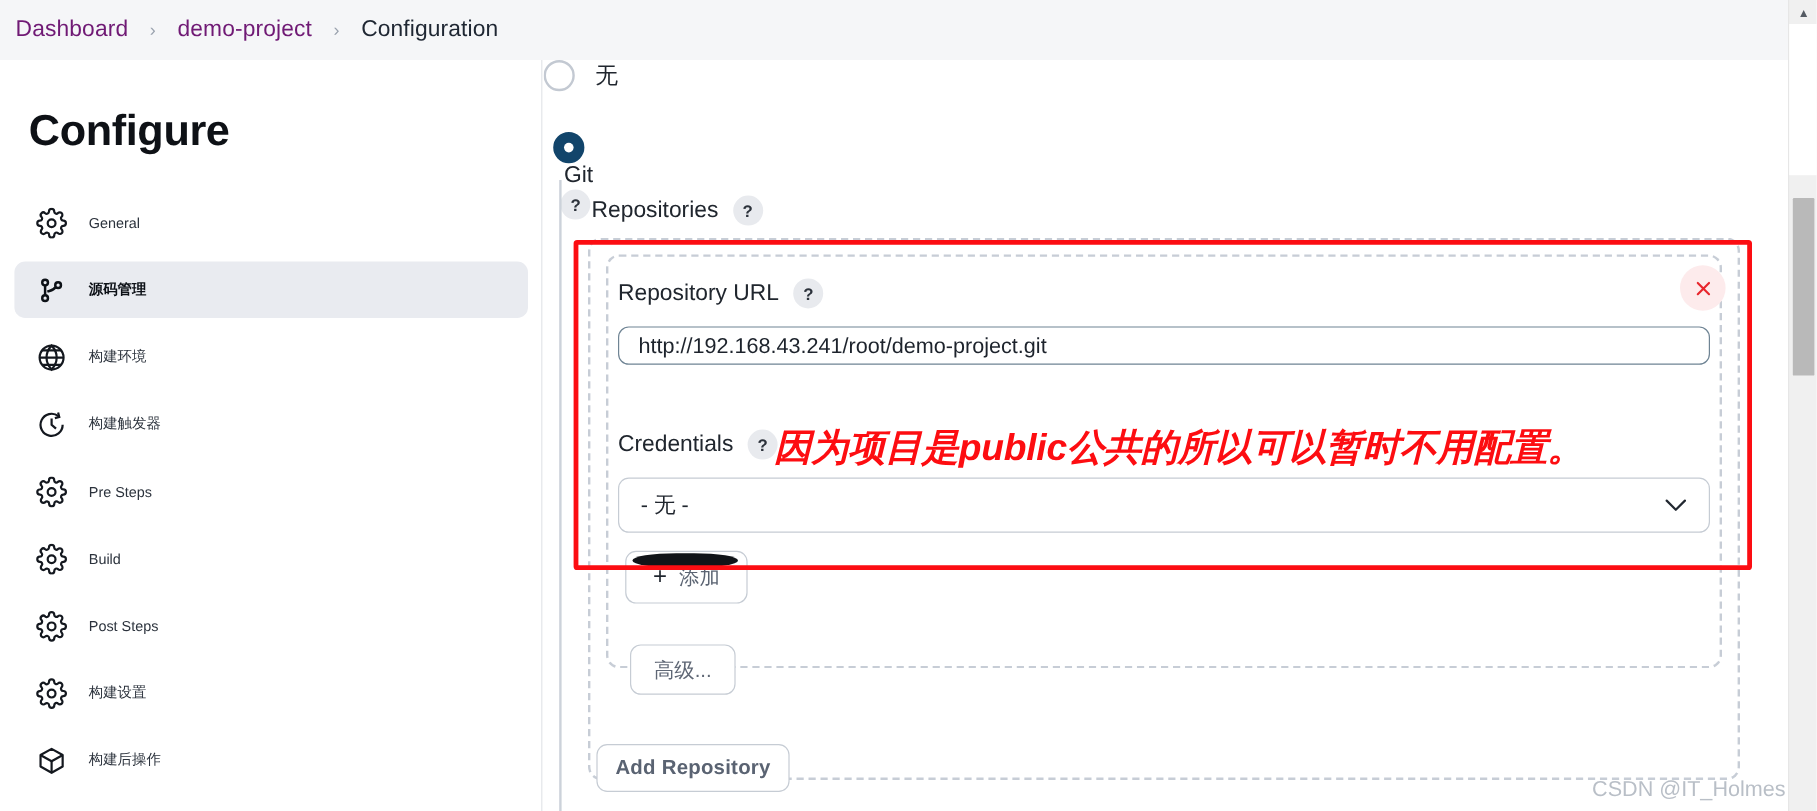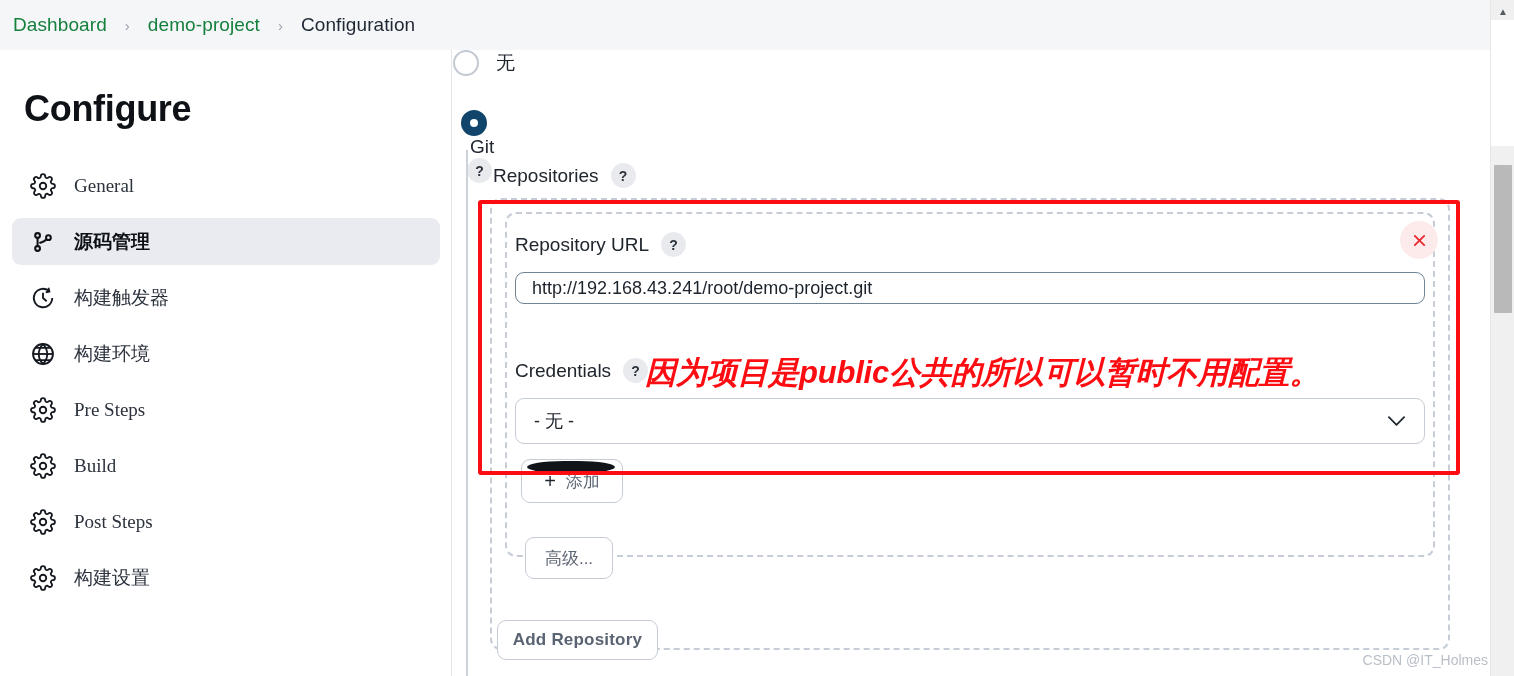--- a/index.html
+++ b/index.html
@@ -19,21 +19,21 @@
     position: absolute; left: 0; top: 0;
     width: 1490px; height: 50px;
     background: #f5f6f8;
     display: flex; align-items: center;
     padding-left: 9px;
   }
   .crumb {
     font-size: 19px; color: #1f2733; letter-spacing: .1px;
     padding: 2px 4px; white-space: nowrap;
   }
-  .crumb.link { color: #15803d; }
+  .crumb.link { color: #701a75; }
   .crumb-sep {
     color: #9aa2ae; font-size: 15px; margin: 0 14px 0 14px;
     user-select: none;
   }
 
   
   .sidebar {
     position: absolute; left: 0; top: 50px;
     width: 452px; height: 626px;
     background: #ffffff;
@@ -54,21 +54,21 @@
     border-radius: 9px;
     cursor: pointer;
   }
   .nav-item.active { background: #e9ebf0; }
   .nav-ico {
     width: 30px; height: 30px; flex: 0 0 30px;
     display: flex; align-items: center; justify-content: center;
     margin-right: 16px; color: #14181f;
   }
   .nav-ico svg { display: block; }
-  .nav-label { font-size: 19px; color: #2b323c; white-space: nowrap; font-family: Liberation Serif, serif; }
+  .nav-label { font-size: 12px; color: #2b323c; white-space: nowrap; }
   .nav-item.active .nav-label { font-weight: bold; color: #0d1117; }
 
   
   .main {
     position: absolute; left: 453px; top: 50px;
     width: 1037px; height: 626px;
     background: #ffffff;
     overflow: hidden;
   }
 
@@ -187,21 +187,21 @@
   .black-smudge {
     position: absolute;
     background: #111418;
     border-radius: 50%/60%;
   }
 
   
   .watermark {
     position: absolute;
     right: 26px; bottom: 8px;
-    font-size: 14px; color: #b9bfc7;
+    font-size: 18px; color: #b9bfc7;
     white-space: nowrap;
   }
 
   
   .scrollbar {
     position: absolute; right: 0; top: 0;
     width: 24px; height: 676px;
     background: #f0f0f0;
     border-left: 1px solid #e6e6e6;
   }
@@ -258,43 +258,43 @@
             <path d="M7 8.2v7.6"></path>
             <path d="M15 9.6c-1.6 2.4-4.4 2.6-6.3 3.4"></path>
           </svg>
         </span>
         <span class="nav-label">源码管理</span>
       </div>
 
       <div class="nav-item">
         <span class="nav-ico">
           <svg width="26" height="26" viewBox="0 0 24 24" fill="none" stroke="#14181f" stroke-width="1.7">
-            <path d="M20.5 12a8.5 8.5 0 1 1-3.3-6.7"></path>
-            <path d="M17 2.6l.9 3.4-3.4.9"></path>
-            <path d="M12 7.2V12l3.4 3"></path>
-          </svg>
-        </span>
-        <span class="nav-label">构建触发器</span>
-      </div>
-
-      <div class="nav-item">
-        <span class="nav-ico">
-          <svg width="26" height="26" viewBox="0 0 24 24" fill="none" stroke="#14181f" stroke-width="1.7">
             <circle cx="12" cy="12" r="9.2"></circle>
             <path d="M2.8 12h18.4"></path>
             <path d="M12 2.8c2.6 2.7 3.9 6 3.9 9.2s-1.3 6.5-3.9 9.2c-2.6-2.7-3.9-6-3.9-9.2S9.4 5.5 12 2.8z"></path>
             <path d="M4.6 6.4h14.8M4.6 17.6h14.8"></path>
           </svg>
         </span>
         <span class="nav-label">构建环境</span>
       </div>
 
       <div class="nav-item">
         <span class="nav-ico">
           <svg width="26" height="26" viewBox="0 0 24 24" fill="none" stroke="#14181f" stroke-width="1.7">
+            <path d="M20.5 12a8.5 8.5 0 1 1-3.3-6.7"></path>
+            <path d="M17 2.6l.9 3.4-3.4.9"></path>
+            <path d="M12 7.2V12l3.4 3"></path>
+          </svg>
+        </span>
+        <span class="nav-label">构建触发器</span>
+      </div>
+
+      <div class="nav-item">
+        <span class="nav-ico">
+          <svg width="26" height="26" viewBox="0 0 24 24" fill="none" stroke="#14181f" stroke-width="1.7">
             <circle cx="12" cy="12" r="3"></circle>
             <path d="M19.4 15a1.65 1.65 0 0 0 .33 1.82l.06.06a2 2 0 1 1-2.83 2.83l-.06-.06a1.65 1.65 0 0 0-1.82-.33 1.65 1.65 0 0 0-1 1.51V21a2 2 0 1 1-4 0v-.09A1.65 1.65 0 0 0 9 19.4a1.65 1.65 0 0 0-1.82.33l-.06.06a2 2 0 1 1-2.83-2.83l.06-.06a1.65 1.65 0 0 0 .33-1.82 1.65 1.65 0 0 0-1.51-1H3a2 2 0 1 1 0-4h.09A1.65 1.65 0 0 0 4.6 9a1.65 1.65 0 0 0-.33-1.82l-.06-.06a2 2 0 1 1 2.83-2.83l.06.06A1.65 1.65 0 0 0 9 4.6a1.65 1.65 0 0 0 1-1.51V3a2 2 0 1 1 4 0v.09a1.65 1.65 0 0 0 1 1.51 1.65 1.65 0 0 0 1.82-.33l.06-.06a2 2 0 1 1 2.83 2.83l-.06.06A1.65 1.65 0 0 0 19.4 9V9a1.65 1.65 0 0 0 1.51 1H21a2 2 0 1 1 0 4h-.09a1.65 1.65 0 0 0-1.51 1z"></path>
           </svg>
         </span>
         <span class="nav-label">Pre Steps</span>
       </div>
 
       <div class="nav-item">
         <span class="nav-ico">
           <svg width="26" height="26" viewBox="0 0 24 24" fill="none" stroke="#14181f" stroke-width="1.7">
@@ -318,20 +318,30 @@
       <div class="nav-item">
         <span class="nav-ico">
           <svg width="26" height="26" viewBox="0 0 24 24" fill="none" stroke="#14181f" stroke-width="1.7">
             <circle cx="12" cy="12" r="3"></circle>
             <path d="M19.4 15a1.65 1.65 0 0 0 .33 1.82l.06.06a2 2 0 1 1-2.83 2.83l-.06-.06a1.65 1.65 0 0 0-1.82-.33 1.65 1.65 0 0 0-1 1.51V21a2 2 0 1 1-4 0v-.09A1.65 1.65 0 0 0 9 19.4a1.65 1.65 0 0 0-1.82.33l-.06.06a2 2 0 1 1-2.83-2.83l.06-.06a1.65 1.65 0 0 0 .33-1.82 1.65 1.65 0 0 0-1.51-1H3a2 2 0 1 1 0-4h.09A1.65 1.65 0 0 0 4.6 9a1.65 1.65 0 0 0-.33-1.82l-.06-.06a2 2 0 1 1 2.83-2.83l.06.06A1.65 1.65 0 0 0 9 4.6a1.65 1.65 0 0 0 1-1.51V3a2 2 0 1 1 4 0v.09a1.65 1.65 0 0 0 1 1.51 1.65 1.65 0 0 0 1.82-.33l.06-.06a2 2 0 1 1 2.83 2.83l-.06.06A1.65 1.65 0 0 0 19.4 9V9a1.65 1.65 0 0 0 1.51 1H21a2 2 0 1 1 0 4h-.09a1.65 1.65 0 0 0-1.51 1z"></path>
           </svg>
         </span>
         <span class="nav-label">构建设置</span>
       </div>
 
+      <div class="nav-item">
+        <span class="nav-ico">
+          <svg width="26" height="26" viewBox="0 0 24 24" fill="none" stroke="#14181f" stroke-width="1.7" stroke-linejoin="round">
+            <path d="M20.5 7.6v8.8L12 21.2 3.5 16.4V7.6L12 2.8z"></path>
+            <path d="M3.7 7.7L12 12.4l8.3-4.7"></path>
+            <path d="M12 12.4v8.8"></path>
+          </svg>
+        </span>
+        <span class="nav-label">构建后操作</span>
+      </div>
 
     </div>
   </div>
 
   <div class="main">
 
     <div class="radio-row" style="left:0px; top:0px;">
       <span class="radio"></span>
       <span class="radio-label">无</span>
     </div>

